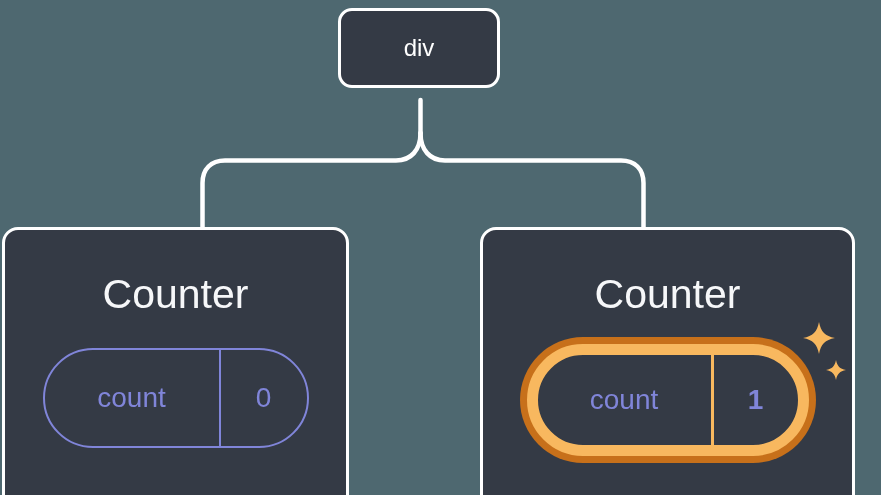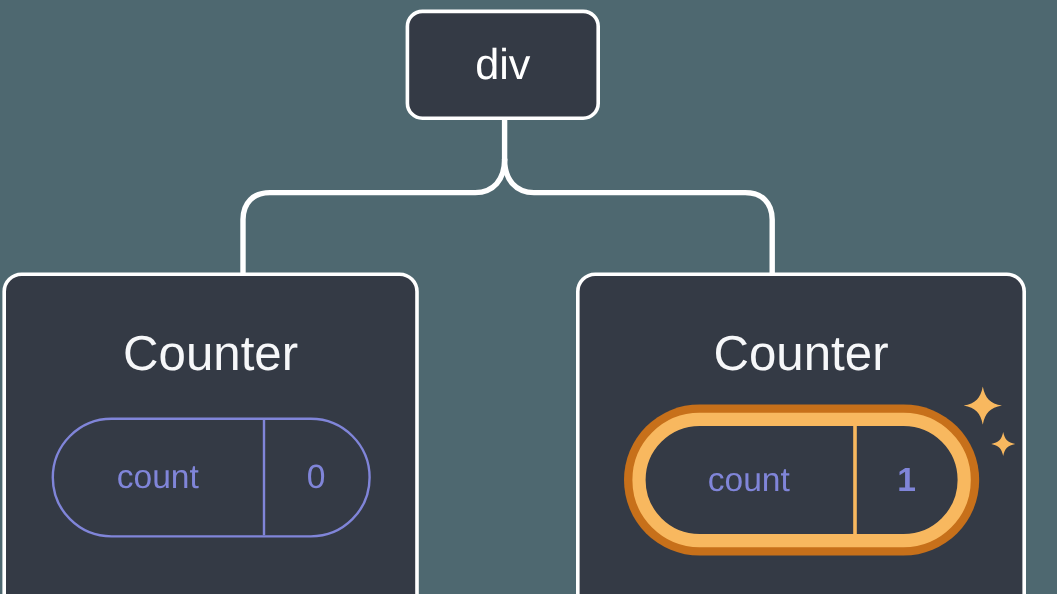--- a/index.html
+++ b/index.html
@@ -10,22 +10,22 @@
   }
   .connector-svg{position:absolute;left:0;top:0;width:881px;height:495px;}
   .connector-svg path{fill:none;stroke:#ffffff;stroke-width:4.5;stroke-linecap:round;}
 
   .node{
     position:absolute;box-sizing:border-box;
     background:#343a45;border:3px solid #ffffff;
     display:flex;align-items:center;justify-content:center;
   }
   .root-node{
-    left:338px;top:8px;width:162px;height:92px;border-radius:14px;
-    color:#ffffff;font-size:36px;
+    left:338px;top:8px;width:162px;height:80px;border-radius:14px;
+    color:#ffffff;font-size:24px;
   }
   .card{
     position:absolute;box-sizing:border-box;top:227px;height:296px;
     background:#343a45;border:3px solid #ffffff;border-radius:16px;
   }
   .card-left{left:2px;width:347px;}
   .card-right{left:480px;width:375px;}
   .card-title{
     margin-top:44px;text-align:center;
     color:#f6f7f9;font-size:41px;line-height:1.0;

